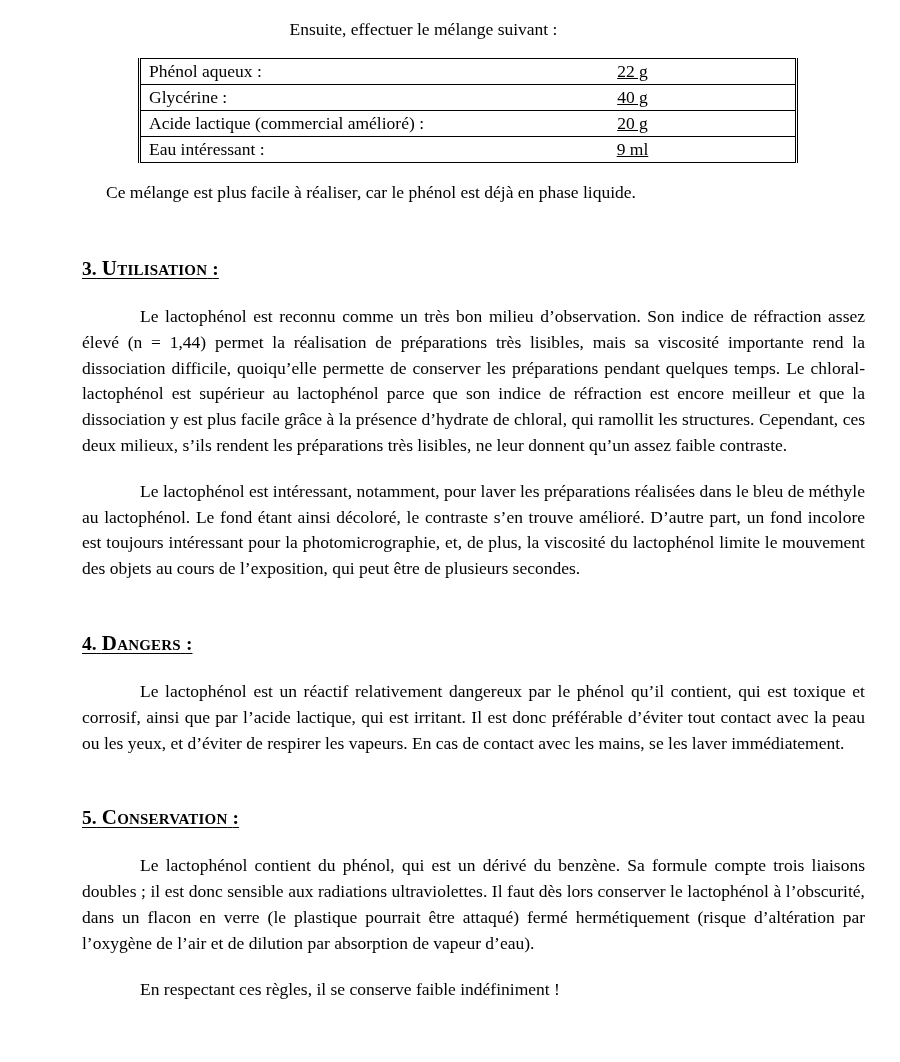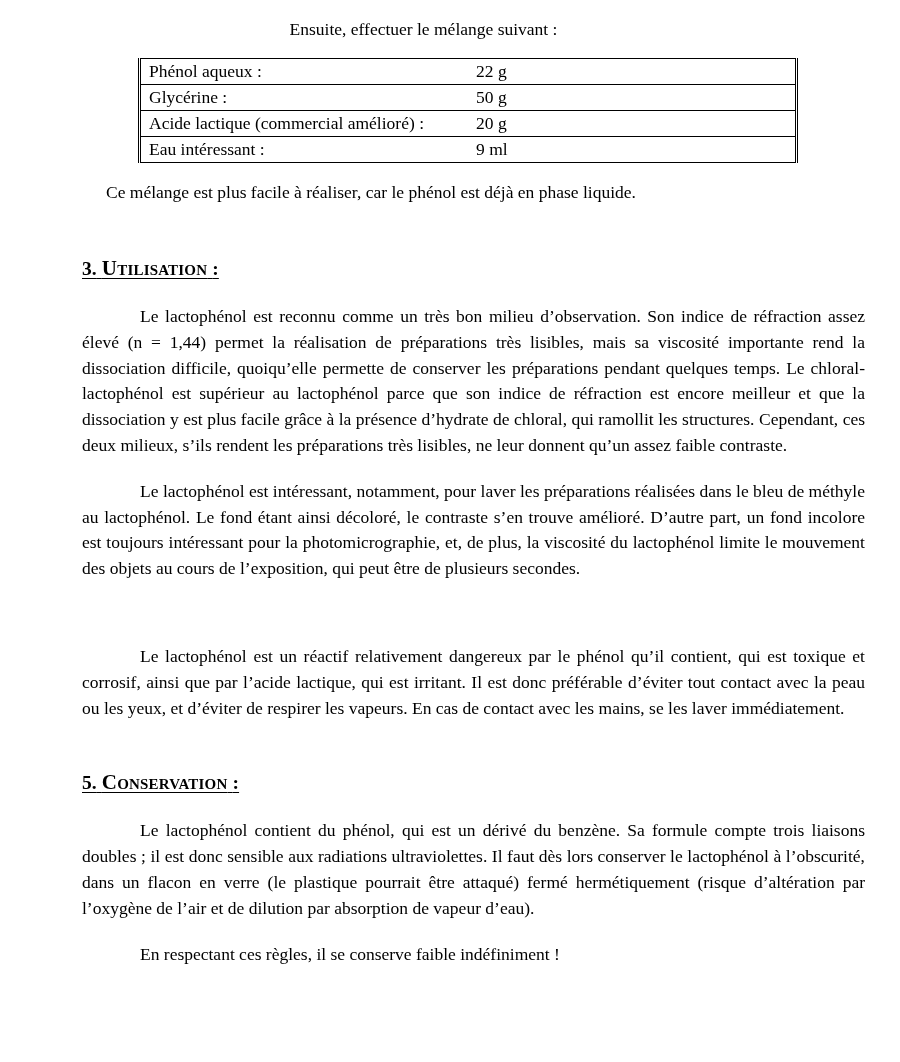--- a/index.html
+++ b/index.html
@@ -50,21 +50,21 @@
     border-bottom: 1px solid #000;
     font-size: 17.5px;
     line-height: 22px;
     padding: 1px 6px 2px 8px;
     vertical-align: baseline;
     white-space: nowrap;
     margin-top: 16px;
   }
   table.recipe tr:first-child td { border-top: none; }
   table.recipe tr:last-child td { border-bottom: none; }
-  td.amount { text-align: left; padding-right: 7px; }
+  td.amount { text-align: center; padding-right: 7px; text-decoration: underline; }
 
   
   .lead {
     font-size: 17.5px;
     line-height: 26px;
     margin: 16px 0 0 24px;
     padding-right: 100px;
   }
   h2.section {
     font-size: 19.5px;
@@ -111,21 +111,21 @@
 
   <div class="recipe-table-wrap">
     <table class="recipe">
       <tbody>
         <tr>
           <td class="ingredient">Phénol aqueux :</td>
           <td class="amount">22 g</td>
         </tr>
         <tr>
           <td class="ingredient">Glycérine :</td>
-          <td class="amount">50 g</td>
+          <td class="amount">40 g</td>
         </tr>
         <tr>
           <td class="ingredient">Acide lactique (commercial amélioré) :</td>
           <td class="amount">20 g</td>
         </tr>
         <tr>
           <td class="ingredient">Eau intéressant :</td>
           <td class="amount">9 ml</td>
         </tr>
       </tbody>
@@ -136,20 +136,23 @@
 
   <div class="sp-before-3"></div>
   <div class="sect-head">
     <h2 class="section"><span>3.</span>&nbsp;<span class="sc">Utilisation</span>&nbsp;<span>:</span></h2>
   </div>
   <div class="sp-after-head"></div>
   <p class="body">Le lactophénol est reconnu comme un très bon milieu d’observation. Son indice de réfraction assez élevé (n = 1,44) permet la réalisation de préparations très lisibles, mais sa viscosité importante rend la dissociation difficile, quoiqu’elle permette de conserver les préparations pendant quelques temps. Le chloral-lactophénol est supérieur au lactophénol parce que son indice de réfraction est encore meilleur et que la dissociation y est plus facile grâce à la présence d’hydrate de chloral, qui ramollit les structures. Cependant, ces deux milieux, s’ils rendent les préparations très lisibles, ne leur donnent qu’un assez faible contraste.</p>
   <p class="body">Le lactophénol est intéressant, notamment, pour laver les préparations réalisées dans le bleu de méthyle au lactophénol. Le fond étant ainsi décoloré, le contraste s’en trouve amélioré. D’autre part, un fond incolore est toujours intéressant pour la photomicrographie, et, de plus, la viscosité du lactophénol limite le mouvement des objets au cours de l’exposition, qui peut être de plusieurs secondes.</p>
 
   <div class="sp-before-4"></div>
+  <div class="sect-head">
+    <h2 class="section"><span>4.</span>&nbsp;<span class="sc">Dangers</span>&nbsp;<span>:</span></h2>
+  </div>
   <div class="sp-after-head"></div>
   <p class="body">Le lactophénol est un réactif relativement dangereux par le phénol qu’il contient, qui est toxique et corrosif, ainsi que par l’acide lactique, qui est irritant. Il est donc préférable d’éviter tout contact avec la peau ou les yeux, et d’éviter de respirer les vapeurs. En cas de contact avec les mains, se les laver immédiatement.</p>
 
   <div class="sp-before-5"></div>
   <div class="sect-head">
     <h2 class="section"><span>5.</span>&nbsp;<span class="sc">Conservation</span>&nbsp;<span>:</span></h2>
   </div>
   <div class="sp-after-head"></div>
   <p class="body">Le lactophénol contient du phénol, qui est un dérivé du benzène. Sa formule compte trois liaisons doubles ; il est donc sensible aux radiations ultraviolettes. Il faut dès lors conserver le lactophénol à l’obscurité, dans un flacon en verre (le plastique pourrait être attaqué) fermé hermétiquement (risque d’altération par l’oxygène de l’air et de dilution par absorption de vapeur d’eau).</p>
   <p class="body tail">En respectant ces règles, il se conserve faible indéfiniment !</p>

